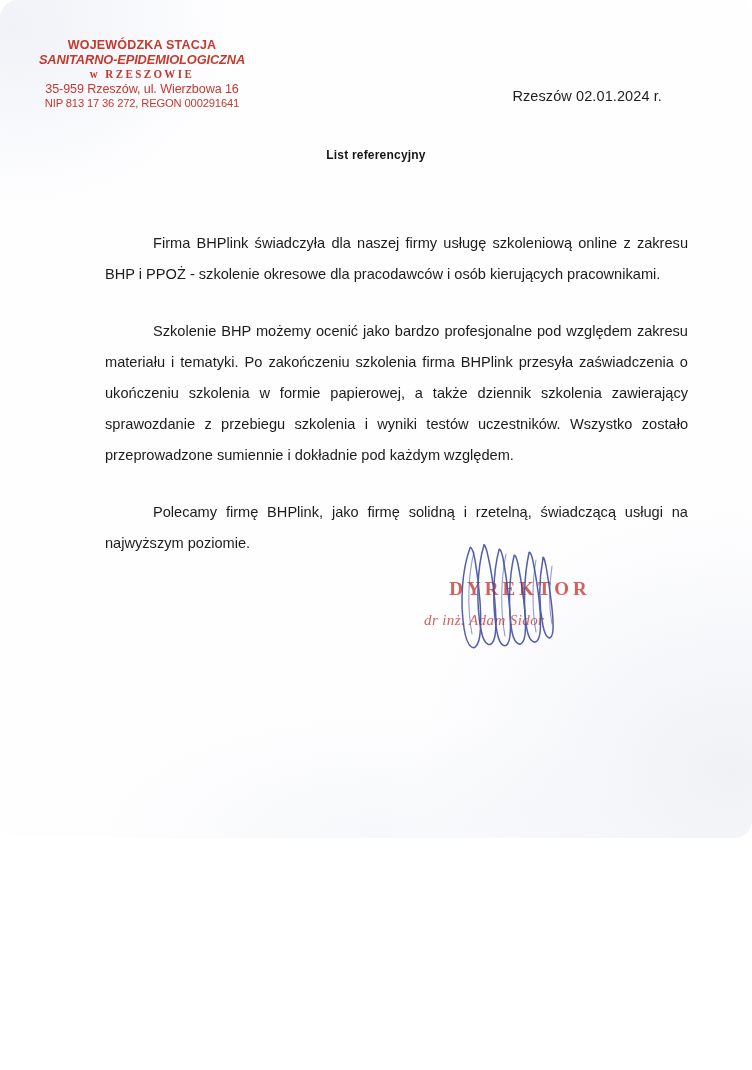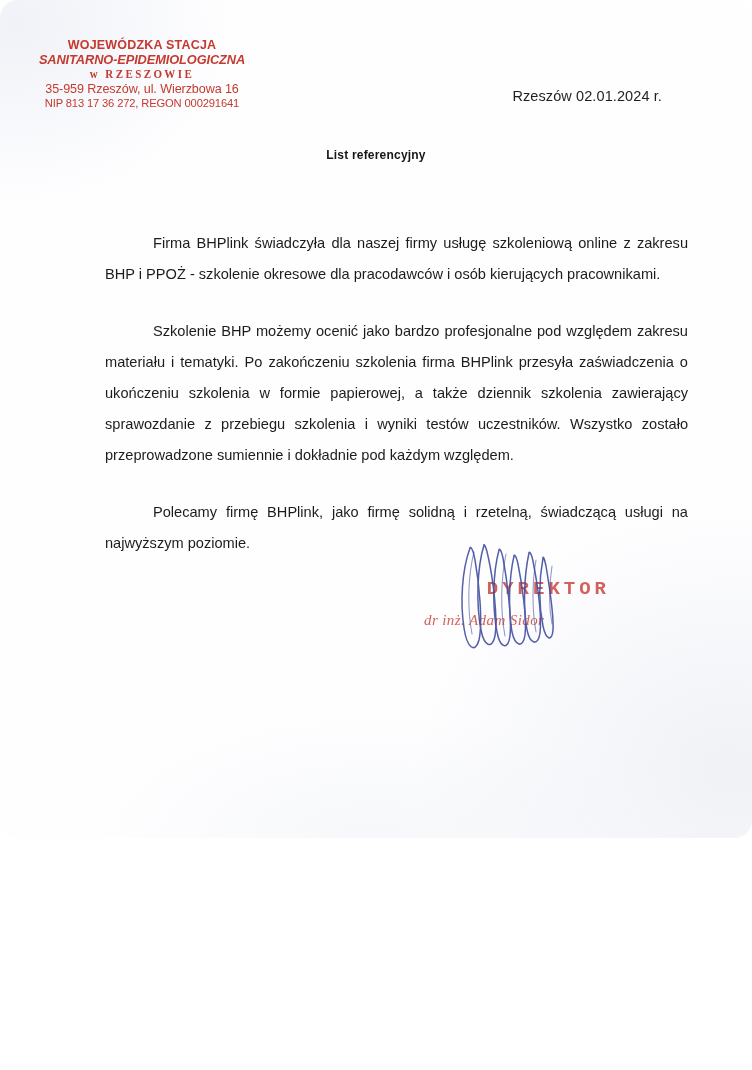--- a/index.html
+++ b/index.html
@@ -126,22 +126,22 @@
     left: 418px;
     top: 540px;
     width: 220px;
     height: 130px;
   }
   .sig-role {
     position: absolute;
     left: 12px;
     top: 38px;
     width: 180px;
-    text-align: right;
-    font-family: Liberation Mono, monospace;
+    text-align: center;
+    font-family: Liberation Serif, serif;
     font-size: 19px;
     font-weight: 700;
     letter-spacing: 4px;
     color: #d4605a;
   }
   .sig-name {
     position: absolute;
     left: 6px;
     top: 72px;
     width: 190px;

